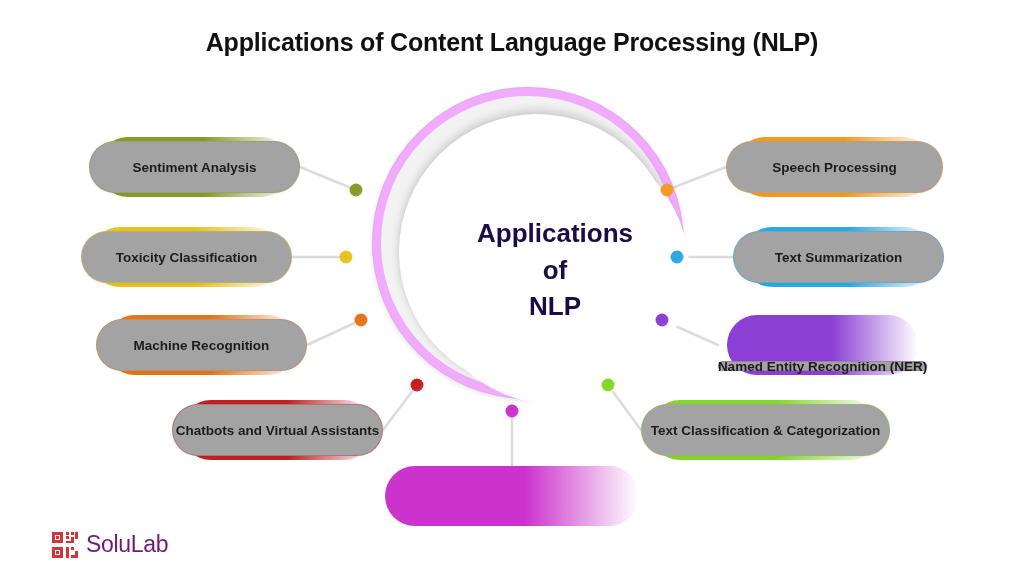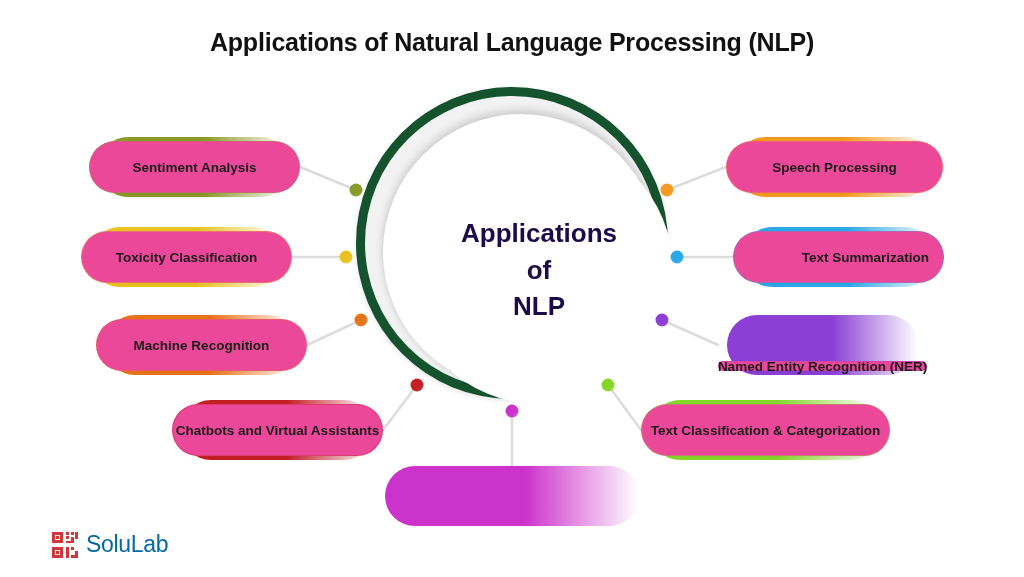--- a/index.html
+++ b/index.html
@@ -34,24 +34,24 @@
   
   #hub {
     position: absolute;
     left: 356px;
     top: 87px;
     width: 312px;
     height: 312px;
   }
   #hub-ring-outer {
     position: absolute;
-    left: 0; top: 0;
+    left: 16px; top: 0;
     width: 312px; height: 312px;
     border-radius: 50%;
-    background: #14532d;
+    background: #f0abfc;
     box-shadow:
       0 2px 5px rgba(0,0,0,0.10),
       inset 0 0 0 1px rgba(0,0,0,0.035);
   }
   #hub-ring-gap {
     position: absolute;
     left: 9px; top: 9px;
     width: 294px; height: 294px;
     border-radius: 50%;
     background: #f2f2f2;
@@ -111,21 +111,21 @@
     right: 9px;
     top: 0;
     bottom: 0;
     border-radius: 30px;
   }
   .leaf .pill {
     position: absolute;
     left: 0; right: 0;
     top: 4px; bottom: 4px;
     border-radius: 30px;
-    background: #ec4899;
+    background: #a3a3a3;
     display: flex;
     align-items: center;
     justify-content: center;
     box-shadow: 0 1px 3px rgba(0,0,0,0.05);
   }
   .leaf .pill-label {
     font-size: 13.5px;
     font-weight: bold;
     color: #1c1c1c;
     white-space: nowrap;
@@ -142,30 +142,30 @@
     gap: 8px;
   }
   #brand-mark {
     width: 26px;
     height: 26px;
     display: block;
   }
   #brand-text {
     font-size: 23px;
     font-weight: normal;
-    color: #0369a1;
+    color: #701a75;
     letter-spacing: -0.3px;
   }
 </style>
 </head>
 <body>
 
 <div id="stage">
 
-  <div id="page-title">Applications of Natural Language Processing (NLP)</div>
+  <div id="page-title">Applications of Content Language Processing (NLP)</div>
 
   <svg id="links" viewBox="0 0 1024 577" width="1024" height="577">
       <line x1="300" y1="167" x2="356" y2="190" stroke="#dcdcdc" stroke-width="2.5" stroke-linecap="round"></line>
       <line x1="292" y1="257" x2="346" y2="257" stroke="#dcdcdc" stroke-width="2.5" stroke-linecap="round"></line>
       <line x1="307" y1="345" x2="361" y2="320" stroke="#dcdcdc" stroke-width="2.5" stroke-linecap="round"></line>
       <line x1="383" y1="430" x2="417" y2="385" stroke="#dcdcdc" stroke-width="2.5" stroke-linecap="round"></line>
       <line x1="512" y1="466" x2="512" y2="411" stroke="#dcdcdc" stroke-width="2.5" stroke-linecap="round"></line>
       <line x1="641" y1="430" x2="608" y2="385" stroke="#dcdcdc" stroke-width="2.5" stroke-linecap="round"></line>
       <line x1="718" y1="345" x2="662" y2="320" stroke="#dcdcdc" stroke-width="2.5" stroke-linecap="round"></line>
       <line x1="733" y1="257" x2="677" y2="257" stroke="#dcdcdc" stroke-width="2.5" stroke-linecap="round"></line>
@@ -228,21 +228,21 @@
       <div class="node-dot" style="left: 608px; top: 385px; background: radial-gradient(circle at 34% 30%, rgb(134, 214, 42) 0%, rgb(134, 214, 42) 45%, rgba(134, 214, 42, 0.867) 100%);"></div>
       <div class="leaf" style="left: 718px; top: 315px; width: 209px;">
         <div class="accent" style="background: linear-gradient(90deg, rgb(139, 63, 212) 0%, rgb(139, 63, 212) 55%, rgba(255, 255, 255, 0.55) 100%);"></div>
         <div class="pill" style="border: 1px solid rgba(139, 63, 212, 0.333); margin-top: 42px;">
           <span class="pill-label">Named Entity Recognition (NER)</span>
         </div>
       </div>
       <div class="node-dot" style="left: 662px; top: 320px; background: radial-gradient(circle at 34% 30%, rgb(139, 63, 212) 0%, rgb(139, 63, 212) 45%, rgba(139, 63, 212, 0.867) 100%);"></div>
       <div class="leaf" style="left: 733px; top: 227px; width: 211px;">
         <div class="accent" style="background: linear-gradient(90deg, rgb(42, 168, 232) 0%, rgb(42, 168, 232) 55%, rgba(255, 255, 255, 0.55) 100%);"></div>
-        <div class="pill" style="border: 1px solid rgba(42, 168, 232, 0.333); justify-content: flex-end;">
+        <div class="pill" style="border: 1px solid rgba(42, 168, 232, 0.333);">
           <span class="pill-label">Text Summarization</span>
         </div>
       </div>
       <div class="node-dot" style="left: 677px; top: 257px; background: radial-gradient(circle at 34% 30%, rgb(42, 168, 232) 0%, rgb(42, 168, 232) 45%, rgba(42, 168, 232, 0.867) 100%);"></div>
       <div class="leaf" style="left: 726px; top: 137px; width: 217px;">
         <div class="accent" style="background: linear-gradient(90deg, rgb(245, 154, 30) 0%, rgb(245, 154, 30) 55%, rgba(255, 255, 255, 0.55) 100%);"></div>
         <div class="pill" style="border: 1px solid rgba(245, 154, 30, 0.333);">
           <span class="pill-label">Speech Processing</span>
         </div>
       </div>

